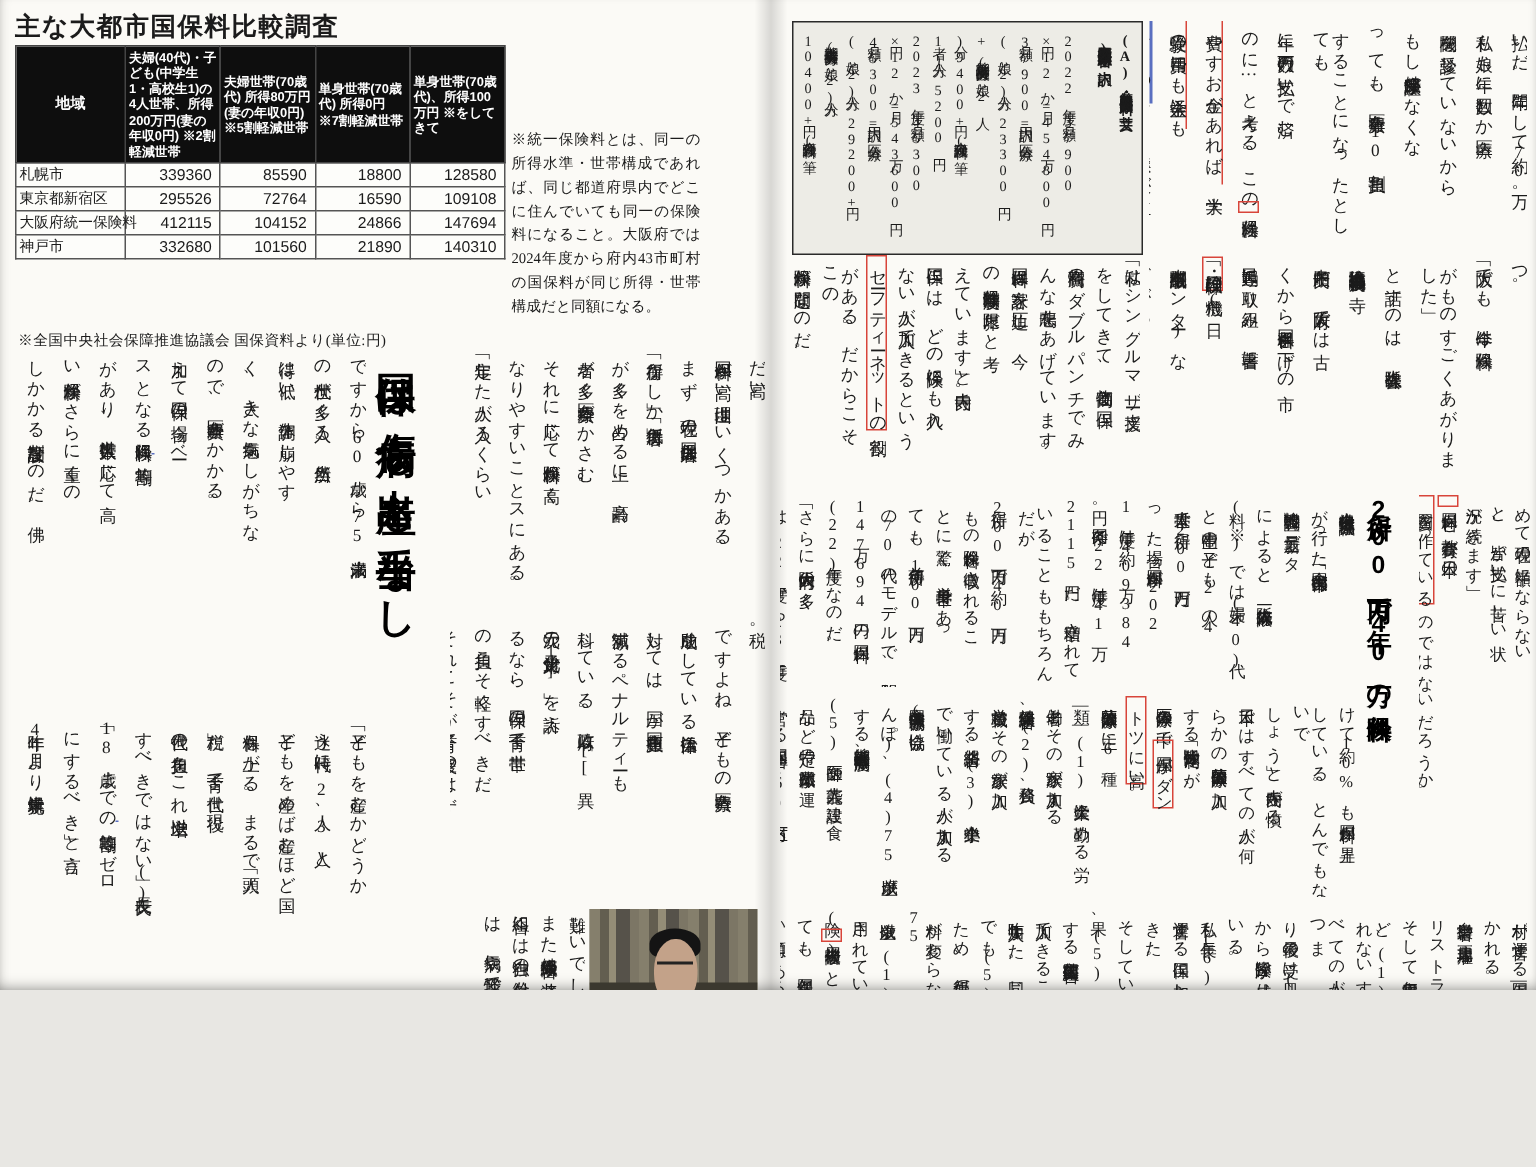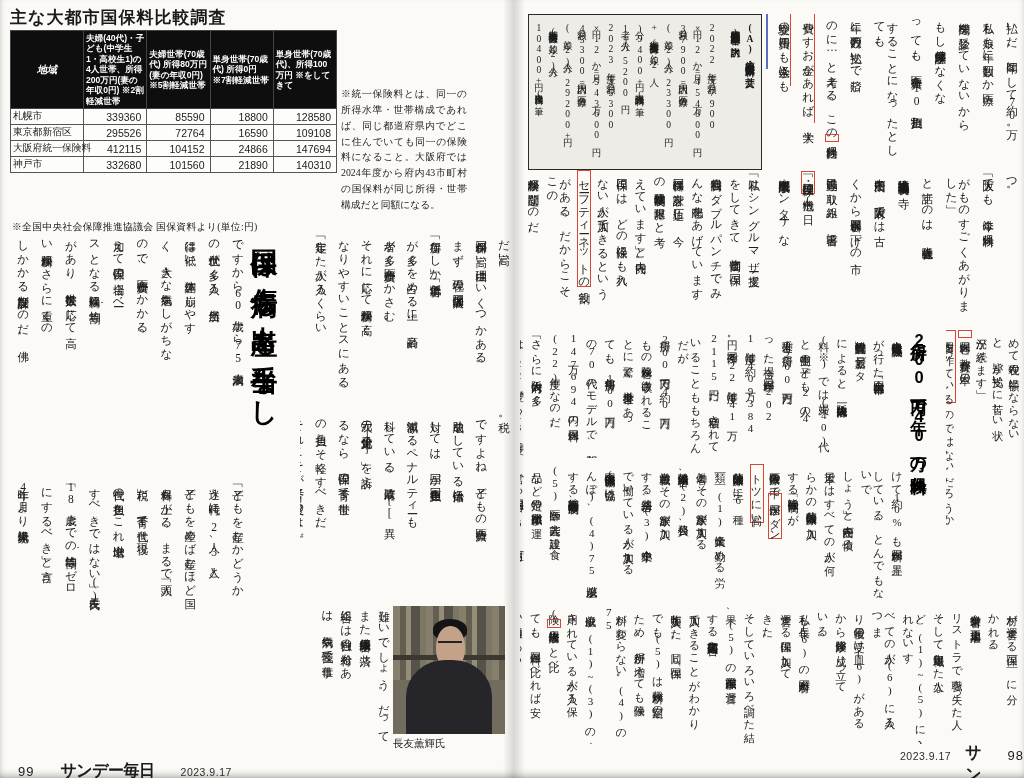--- a/index.html
+++ b/index.html
@@ -1,26 +1,26 @@
 <!DOCTYPE html>
 <html><head>
 <meta charset="utf-8">
 <style>
   html,body{margin:0;padding:0;background:#e8e7e3;}
-  .spread{position:relative;width:1024px;height:778px;background:#fbfaf6;overflow:hidden;
+  .spread{position:relative;width:1024px;height:660px;background:#fbfaf6;overflow:hidden;
     font-family:"Liberation Serif", serif;color:#1b1b1b;
     box-shadow:inset 0 -7px 9px -6px rgba(0,0,0,.38), inset 5px 0 9px -7px rgba(0,0,0,.28), inset -4px 0 8px -7px rgba(0,0,0,.25);}
   .gutter{position:absolute;left:503px;top:0;width:22px;height:778px;
     background:linear-gradient(to right, rgba(0,0,0,0) 0%, rgba(0,0,0,.14) 50%, rgba(0,0,0,0) 100%);}
   .abs{position:absolute;}
   
   .survey-title{font-family:"Liberation Sans",sans-serif;font-weight:900;font-size:17px;letter-spacing:1px;}
   table.cmp{border-collapse:collapse;table-layout:fixed;width:327px;font-family:"Liberation Sans",sans-serif;}
   table.cmp th{background:#0e0e0e;color:#fff;font-size:8.6px;font-weight:700;line-height:1.22;padding:2px 2px;text-align:left;border:1px solid #444;}
-  table.cmp th:first-child{text-align:center;vertical-align:middle;font-size:10px;width:68px;font-style:italic;}
+  table.cmp th:first-child{text-align:center;vertical-align:middle;font-size:10px;width:68px;}
   table.cmp td{border:1px solid #555;font-size:10.5px;height:15px;padding:0 5px 0 16px;background:#fdfdfa;}
   table.cmp td.num{text-align:right;font-size:10.5px;}
   table.cmp td.region{font-size:9.8px;padding-left:2px;white-space:nowrap;}
   .note{font-size:9.8px;line-height:1.62;text-align:justify;font-family:"Liberation Serif",serif;margin-top:28px;}
   .srcnote{font-size:9.8px;letter-spacing:.3px;}
   
   .vfield{writing-mode:vertical-rl;text-orientation:upright;overflow:hidden;line-height:1.12;}
   .vfield .vcol{margin-left:7px;letter-spacing:.5px;}
   .f115{font-size:11.5px;}
   .f11{font-size:11px;}

